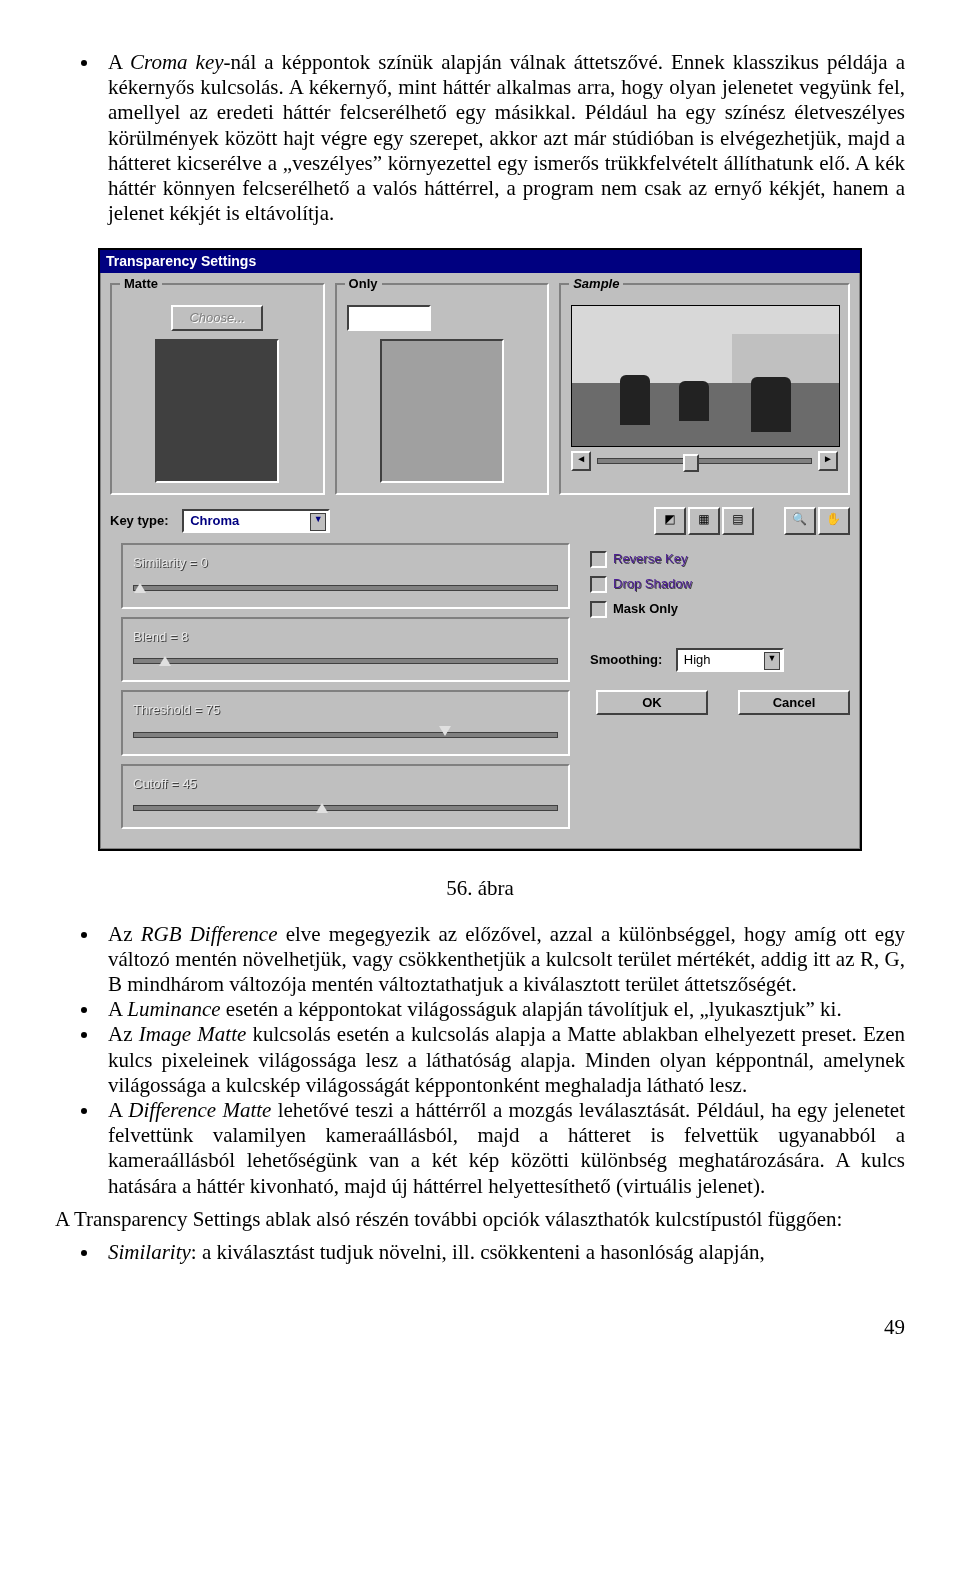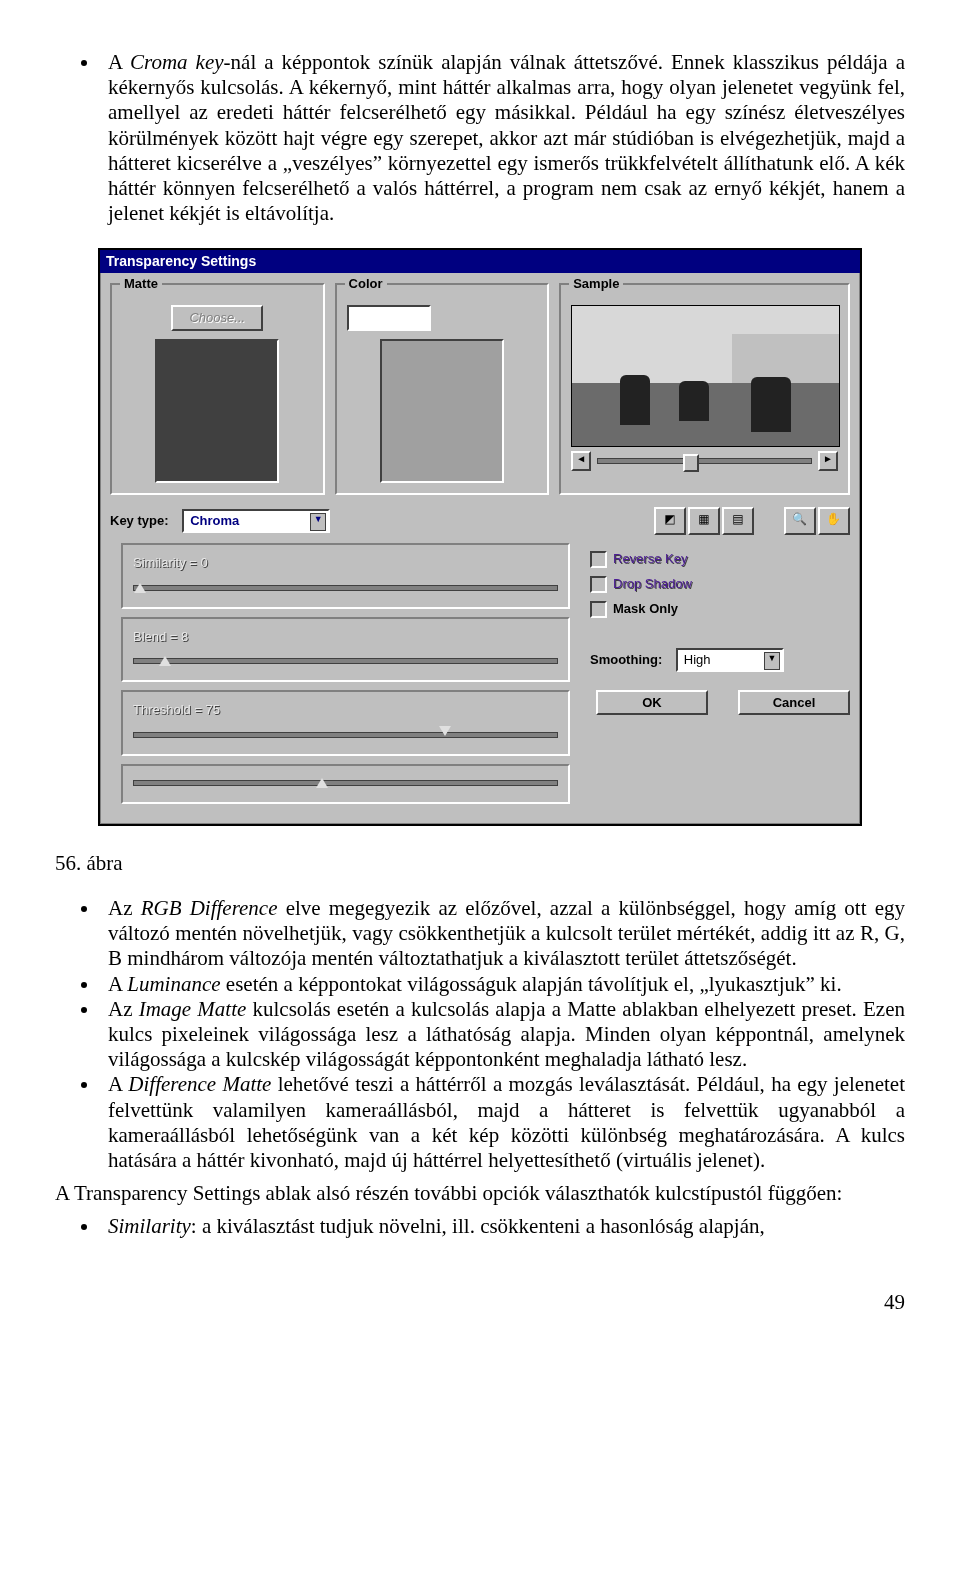--- a/index.html
+++ b/index.html
@@ -18,21 +18,21 @@
     padding-left: 45px;
   }
   ul.text-list > li {
     text-align: justify;
     margin-bottom: 0;
     padding-left: 8px;
   }
   .italic { font-style: italic; }
   .after-dialog { margin-top: 20px; }
   .caption {
-    text-align: left;
+    text-align: center;
     margin: 25px 0 20px 0;
   }
   .plain-para {
     text-align: justify;
     margin: 0 0 8px 0;
   }
   .page-num {
     text-align: right;
     margin-top: 50px;
   }
@@ -65,21 +65,21 @@
   }
   .panel {
     border: 2px solid #808080;
     border-right-color: #fff;
     border-bottom-color: #fff;
     position: relative;
     padding: 20px 10px 10px 10px;
     flex: 1;
     box-sizing: border-box;
   }
-  .panel-sample { flex: 1.4; }
+  .panel-sample { flex: 1.4; font-style: italic; }
   .panel-label {
     position: absolute;
     top: -9px;
     left: 8px;
     background: #bfbfbf;
     padding: 0 4px;
     font-weight: bold;
     font-size: 13px;
   }
   .btn {
@@ -213,21 +213,21 @@
     <div class="fieldset-row">
       <div class="panel">
         <div class="panel-label">Matte</div>
         <div style="text-align:center;">
           <span class="btn disabled">Choose...</span>
         </div>
         <div class="swatch-box"></div>
       </div>
 
       <div class="panel">
-        <div class="panel-label">Color</div>
+        <div class="panel-label">Only</div>
         <div class="color-swatch"></div>
         <div class="swatch-box light"></div>
       </div>
 
       <div class="panel panel-sample">
         <div class="panel-label">Sample</div>
         <div class="sample-image">
           <div class="sky"></div>
           <div class="building"></div>
           <div class="ground"></div>
@@ -280,20 +280,21 @@
               <div class="marker" style="left:6%;"></div>
             </div>
         </div>
         <div class="param-block">
           <div class="param-label">Threshold = 75</div>
           <div class="param-slider">
               <div class="marker" style="left:72%; border-bottom:none; border-top:10px solid #e0e0e0; top:-7px;"></div>
             </div>
         </div>
         <div class="param-block">
+          <div class="param-label">Cutoff = 45</div>
           <div class="param-slider">
               <div class="marker" style="left:43%;"></div>
             </div>
         </div>
       </div>
 
       <div class="controls-right">
         <div class="check-row">
           <span class="check-box"></span><span>Reverse Key</span>
         </div>

